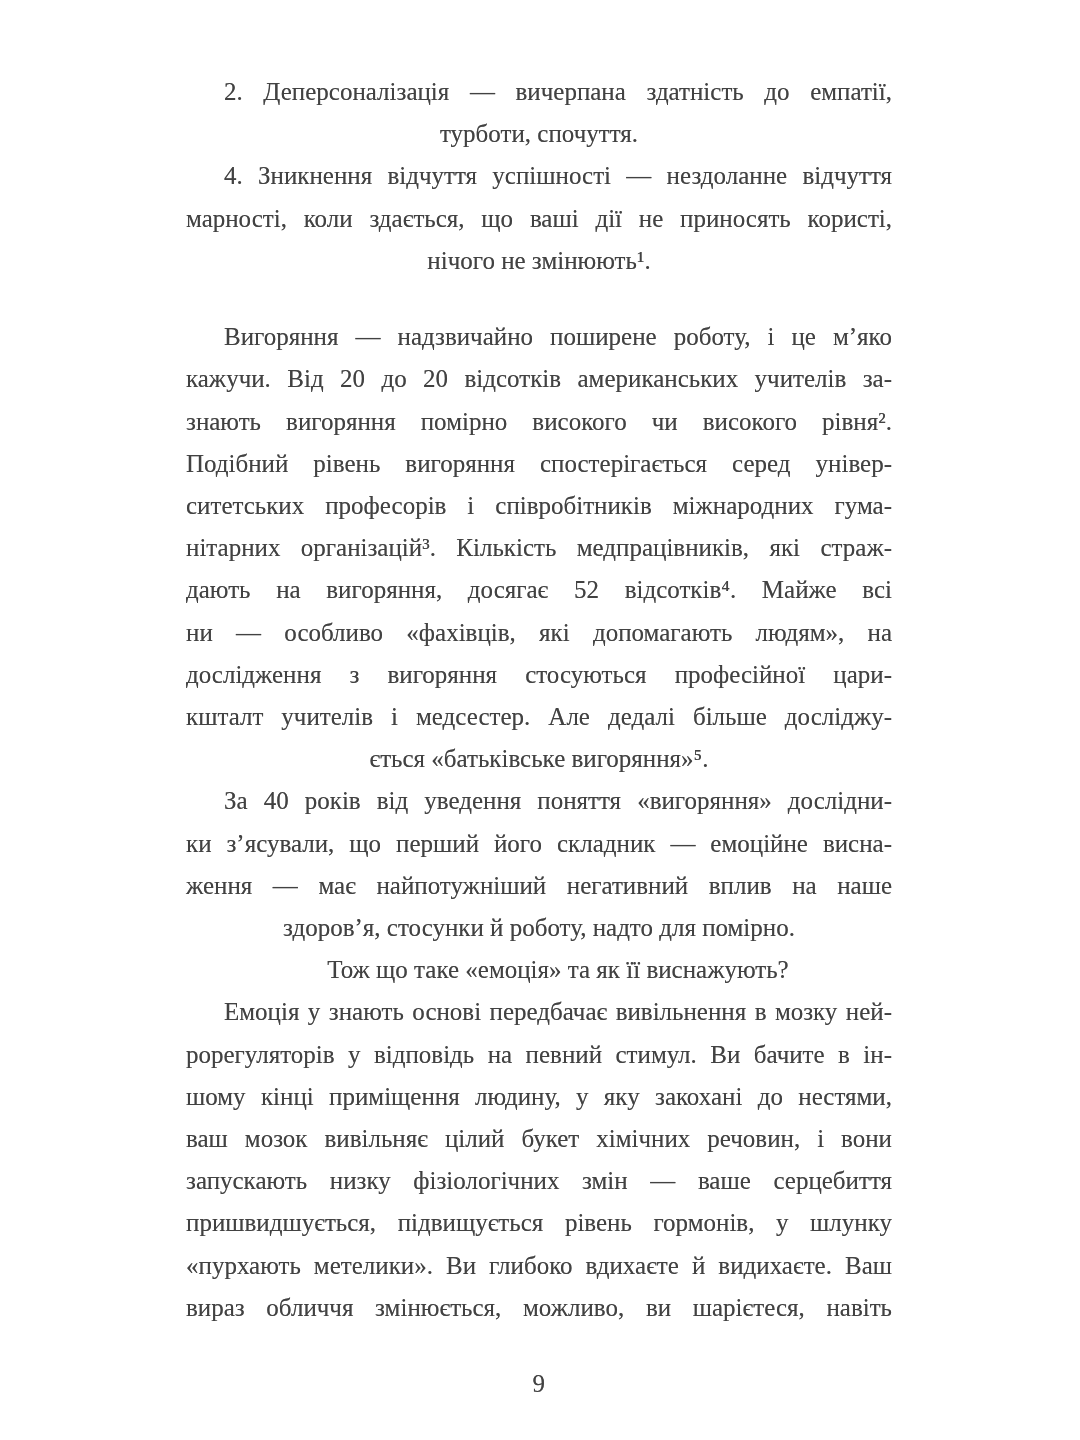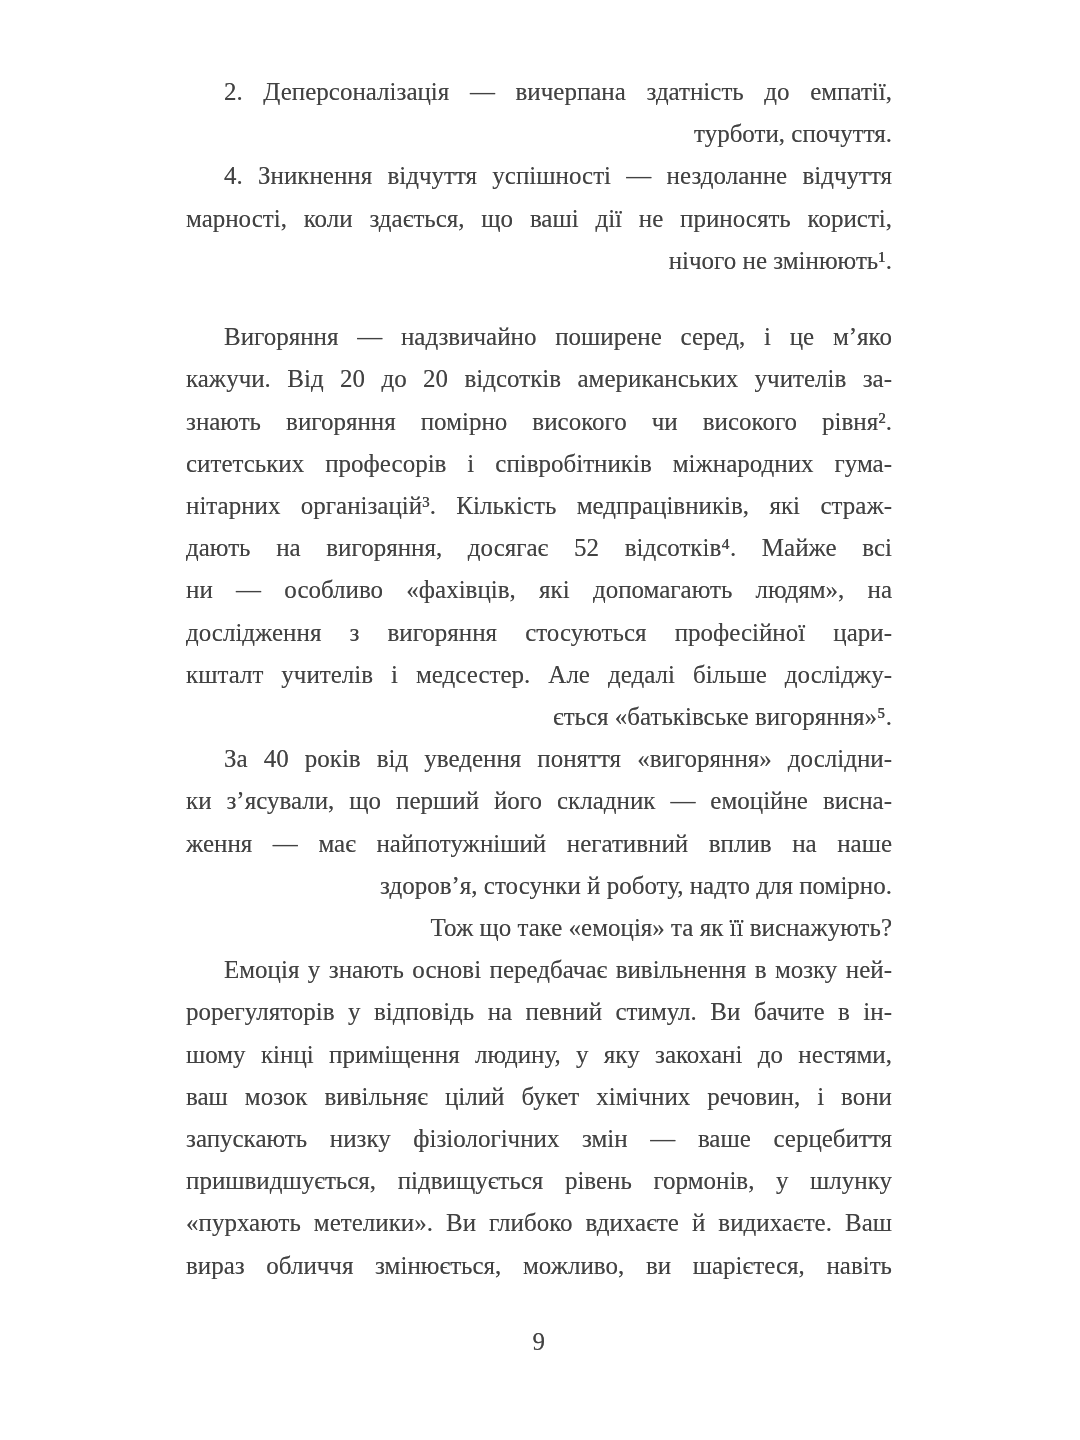--- a/index.html
+++ b/index.html
@@ -22,21 +22,21 @@
   }
   .text-block {
     position: absolute;
     top: 59px;
     left: 170px;
     width: 722px;
     font-size: 25px;
     line-height: 34.2px;
     text-shadow: 0 0 0.6px rgba(70,70,70,0.55);
   }
-  .line { text-align: right; white-space: normal; }
+  .line { text-align: center; white-space: normal; }
   .line.fill {
     text-align: justify;
     -moz-text-align-last: justify;
     text-align-last: justify;
   }
   .line.indent { text-indent: 38px; }
   .line.gap { margin-top: 34.2px; }
   .page-number {
     margin-top: 34.2px;
     text-align: center;
@@ -48,23 +48,24 @@
 </head>
 <body>
 
 <div class="page">
   <div class="text-block">
       <div class="line indent fill">2. Деперсоналізація — вичерпана здатність до емпатії,</div>
       <div class="line">турботи, спочуття.</div>
       <div class="line indent fill">4. Зникнення відчуття успішності — нездоланне відчуття</div>
       <div class="line fill">марності, коли здається, що ваші дії не приносять користі,</div>
       <div class="line">нічого не змінюють¹.</div>
-      <div class="line indent fill gap">Вигоряння — надзвичайно поширене серед, і це м’яко</div>
+      <div class="line indent fill gap">Вигоряння — надзвичайно поширене роботу, і це м’яко</div>
       <div class="line fill">кажучи. Від 20 до 20 відсотків американських учителів за-</div>
       <div class="line fill">знають вигоряння помірно високого чи високого рівня².</div>
+      <div class="line fill">Подібний рівень вигоряння спостерігається серед універ-</div>
       <div class="line fill">ситетських професорів і співробітників міжнародних гума-</div>
       <div class="line fill">нітарних організацій³. Кількість медпрацівників, які страж-</div>
       <div class="line fill">дають на вигоряння, досягає 52 відсотків⁴. Майже всі</div>
       <div class="line fill">ни — особливо «фахівців, які допомагають людям», на</div>
       <div class="line fill">дослідження з вигоряння стосуються професійної цари-</div>
       <div class="line fill">кшталт учителів і медсестер. Але дедалі більше досліджу-</div>
       <div class="line">ється «батьківське вигоряння»⁵.</div>
       <div class="line indent fill">За 40 років від уведення поняття «вигоряння» дослідни-</div>
       <div class="line fill">ки з’ясували, що перший його складник — емоційне висна-</div>
       <div class="line fill">ження — має найпотужніший негативний вплив на наше</div>

